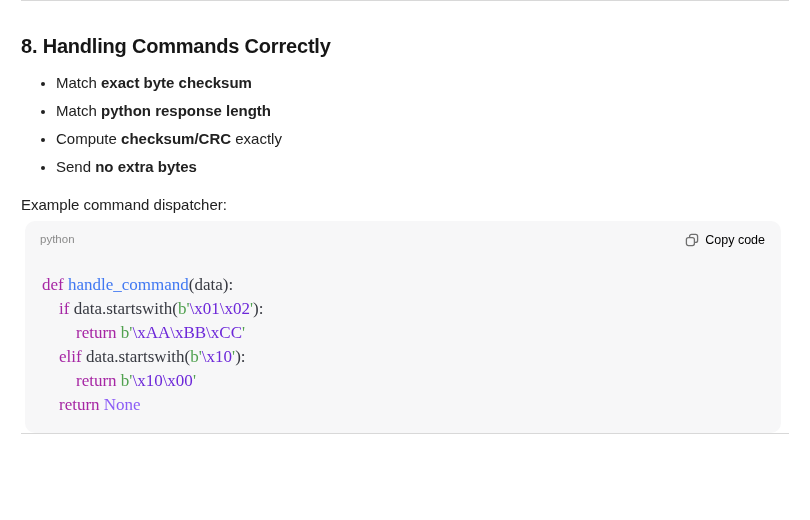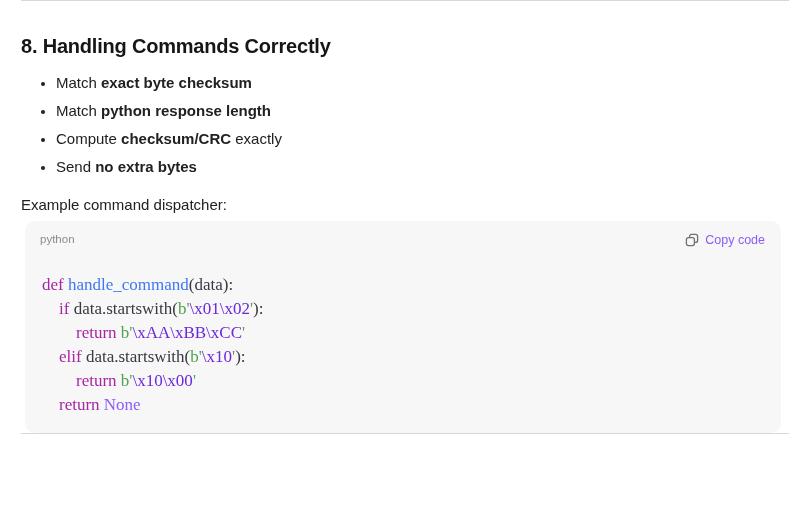--- a/index.html
+++ b/index.html
@@ -70,21 +70,21 @@
   }
   .copy-btn {
     display: flex;
     align-items: center;
     gap: 6px;
     background: none;
     border: none;
     padding: 0;
     font-family: "Liberation Sans", sans-serif;
     font-size: 12.5px;
-    color: #8b5cf6;
+    color: #000000;
     cursor: pointer;
   }
   .copy-btn svg { display: block; }
 
   pre.code-content {
     margin: 0;
     padding: 26px 16px 16px 17px;
     font-family: Liberation Serif, serif;
     font-size: 17px;
     line-height: 24px;

